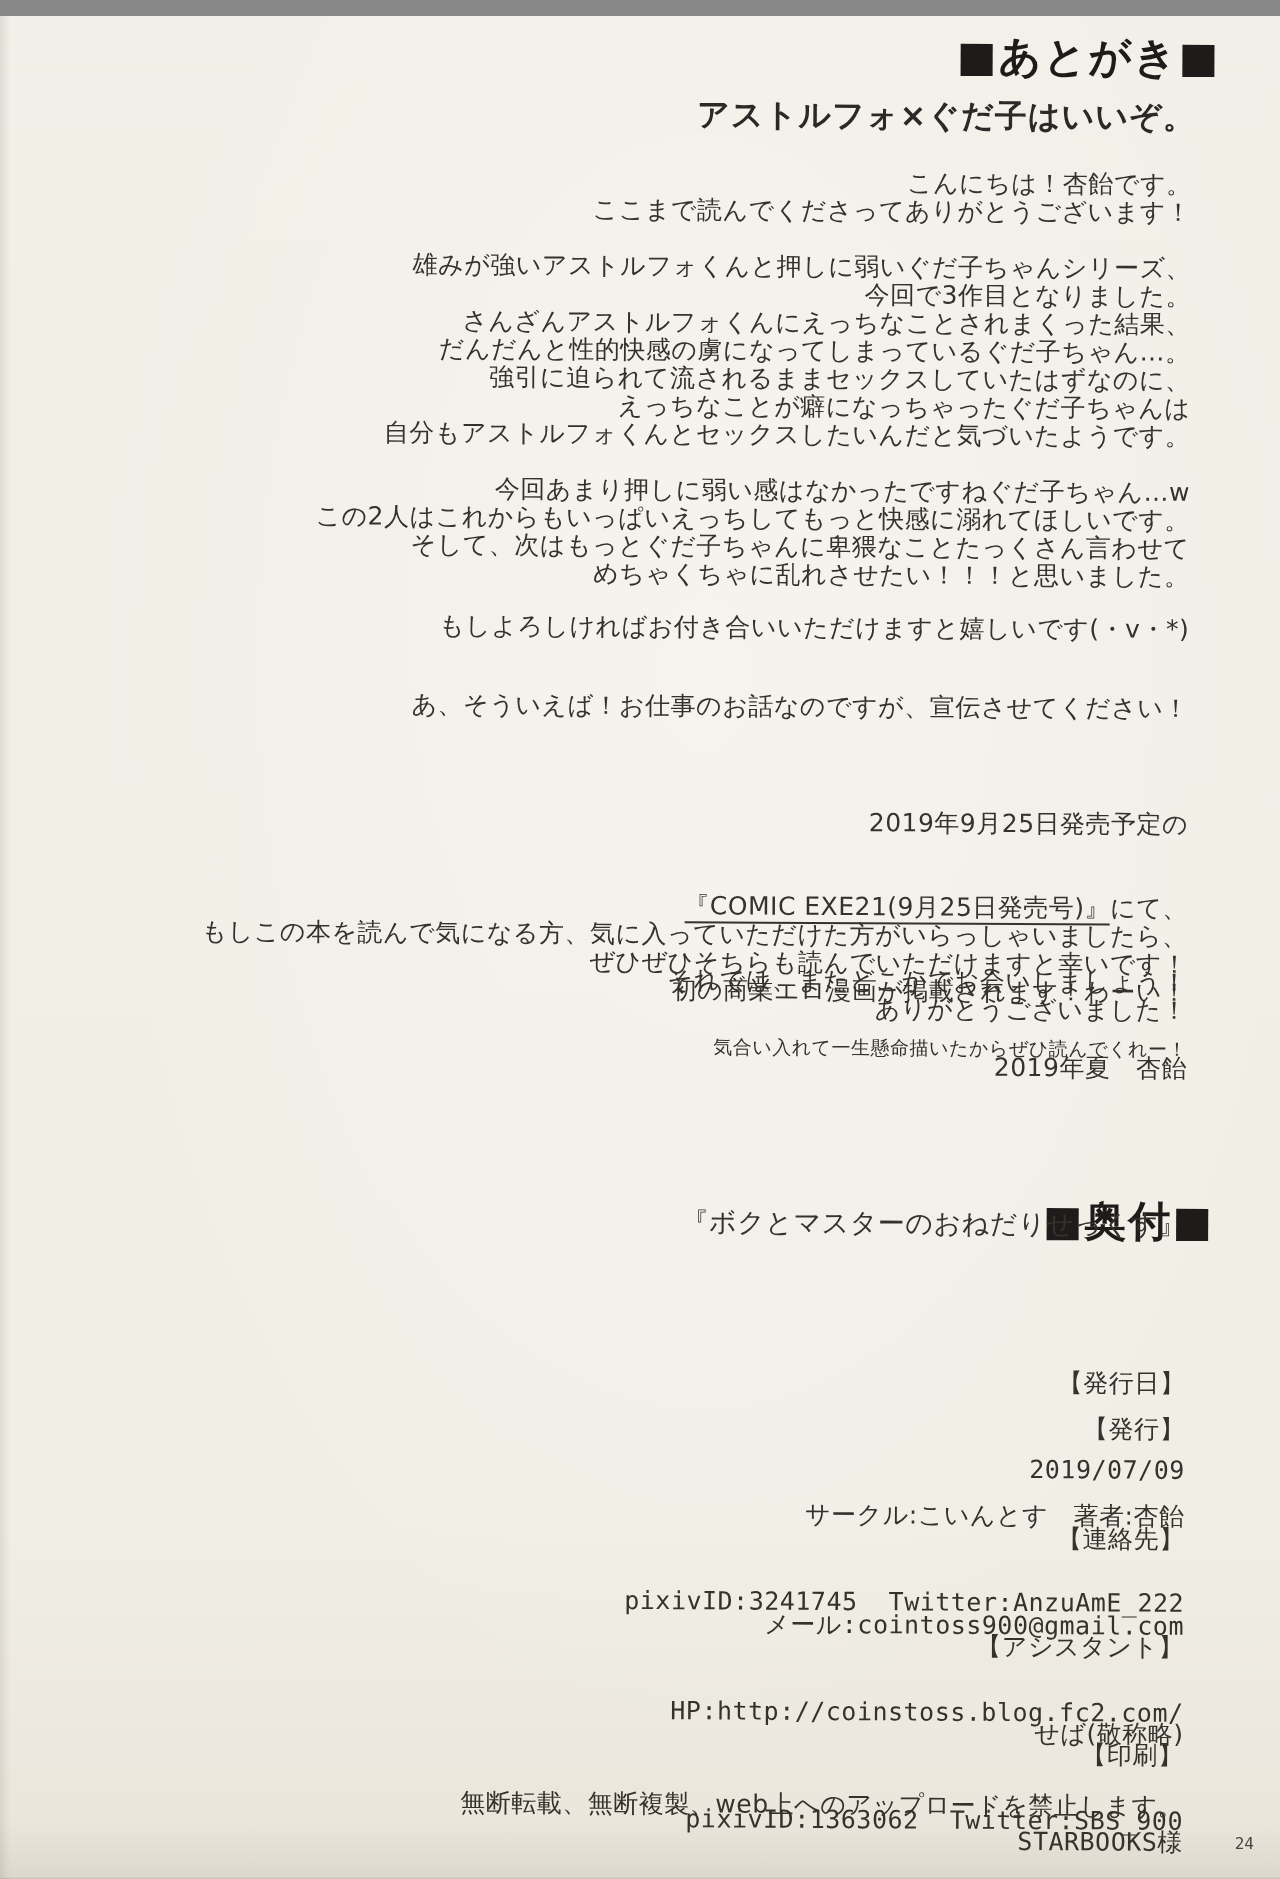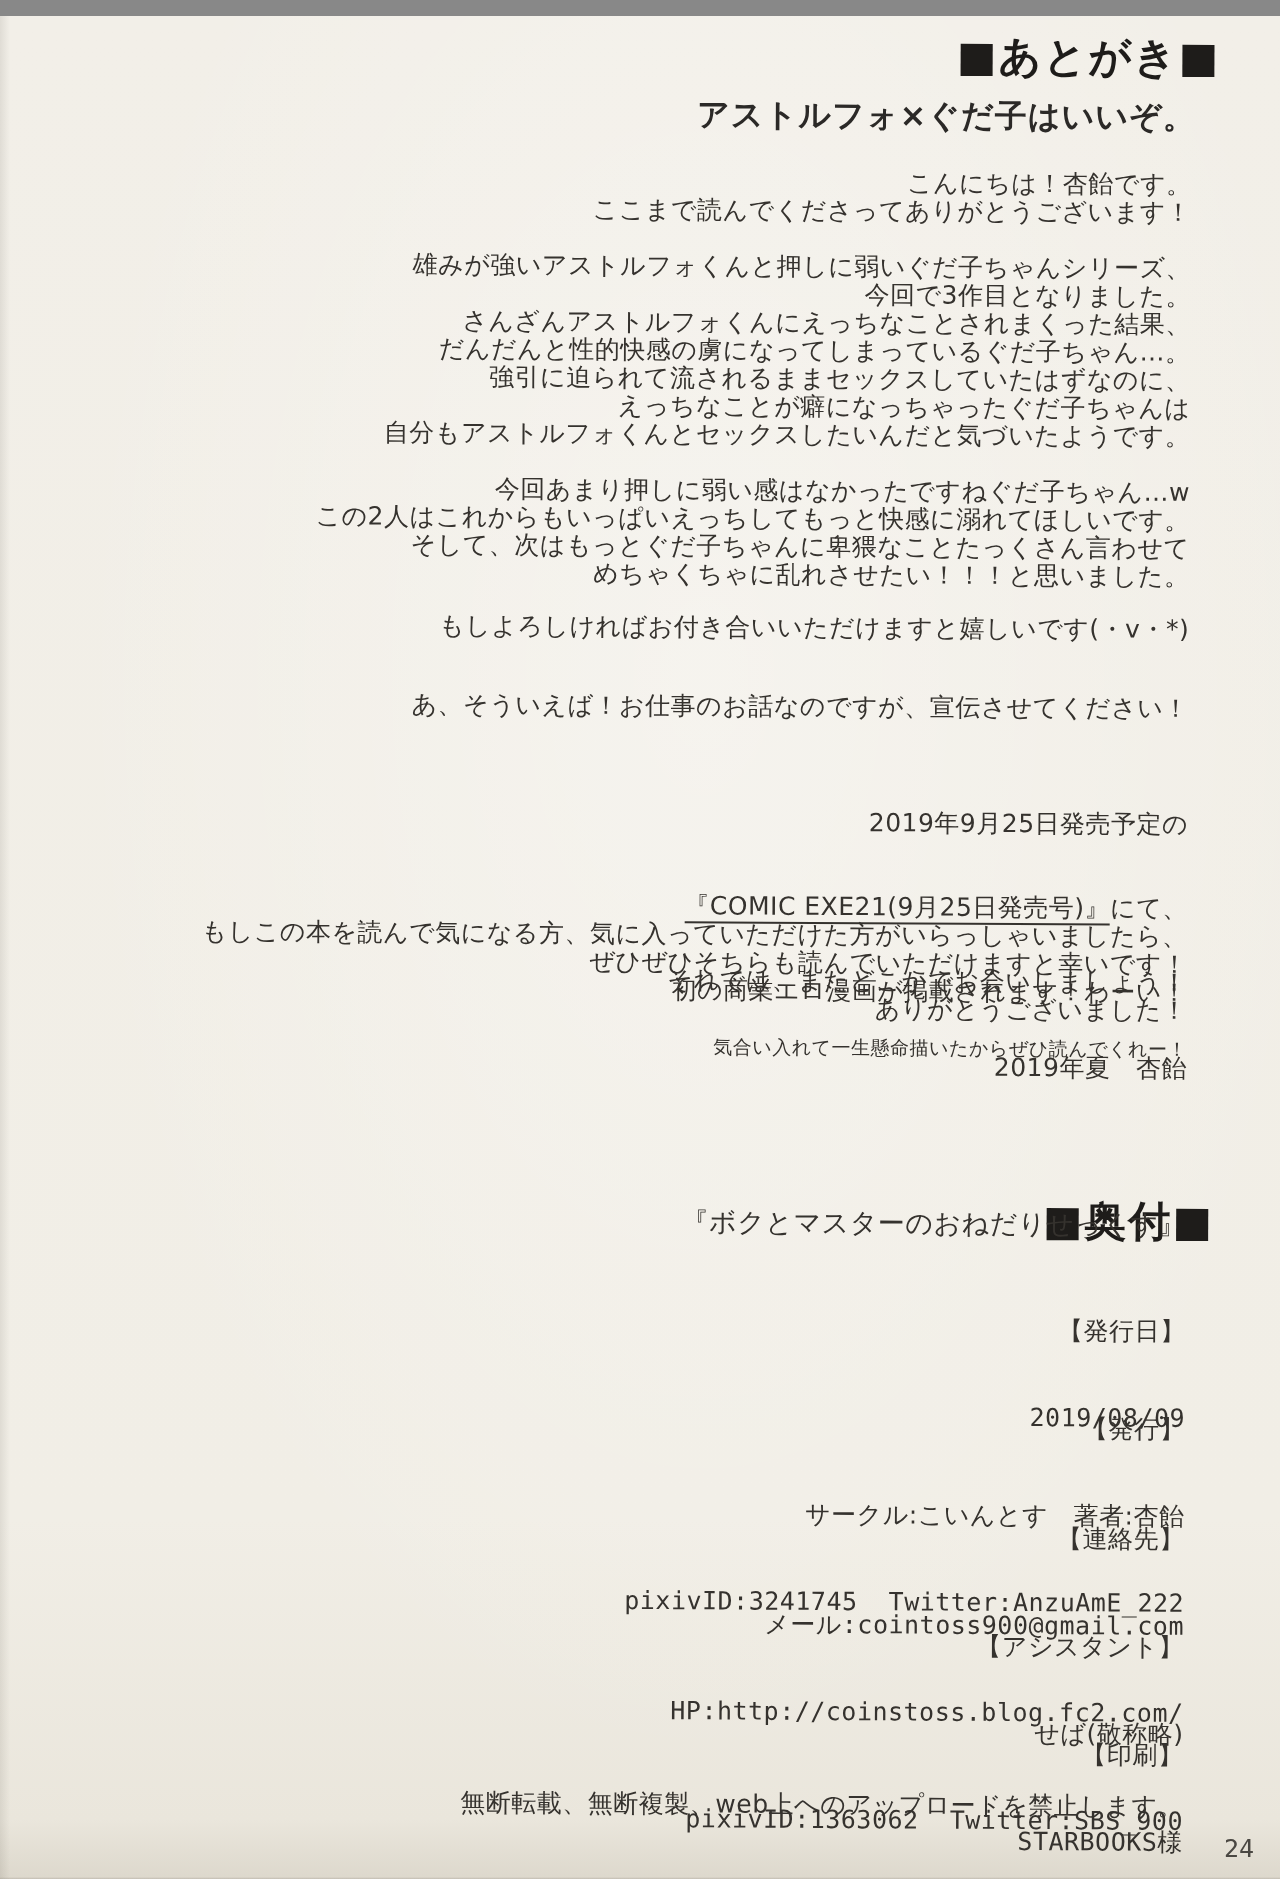--- a/index.html
+++ b/index.html
@@ -43,21 +43,21 @@
   .underlined{border-bottom:2px solid #35322e;padding-bottom:1px;}
   .booktitle{font-size:27px;}
   .cblock{
     position:absolute;right:92px;text-align:right;
     font-size:25px;line-height:29px;letter-spacing:0.5px;white-space:pre;
   }
   .clabel{font-weight:normal;}
   .mono{font-family:"DejaVu Sans Mono","Liberation Mono",monospace;}
   .page-num{
     position:absolute;top:1818px;right:26px;
-    font-size:25px;color:#4a4742;
+    font-size:16px;color:#4a4742;
     font-family:"DejaVu Sans Mono","Liberation Mono",monospace;
   }
   .bottom-edge{
     position:absolute;left:0;right:0;bottom:0;height:18px;
     background:linear-gradient(to top,
       #1d1b18 0%, #24221e 45%,
       #6e685d 70%, rgba(138,132,121,0.35) 88%,
       rgba(138,132,121,0) 100%);
   }
   .left-edge{
@@ -97,23 +97,23 @@
     </div>
 
     <div class="blk" style="top:950px"><div class="tl">それでは、またどこかでお会いしましょう！</div><div class="tl">ありがとうございました！</div></div>
 
     <div class="blk" style="top:1036px">2019年夏　杏飴</div>
 
     <h2 class="hdr" style="top:1180px">■奥付■</h2>
 
     <div class="blk booktitle" style="top:1192px">『ボクとマスターのおねだりせっくす』</div>
 
-    <div class="cblock" style="top:1240px">
+    <div class="cblock" style="top:1292px">
       <div class="clabel">【発行日】</div>
-      <div class="mono">2019/08/09</div>
+      <div class="mono">2019/07/09</div>
     </div>
 
     <div class="cblock" style="top:1338px">
       <div class="clabel">【発行】</div>
       <div>サークル:こいんとす　著者:杏飴</div>
       <div class="mono">pixivID:3241745  Twitter:AnzuAmE_222</div>
     </div>
 
     <div class="cblock" style="top:1448px">
       <div class="clabel">【連絡先】</div>

